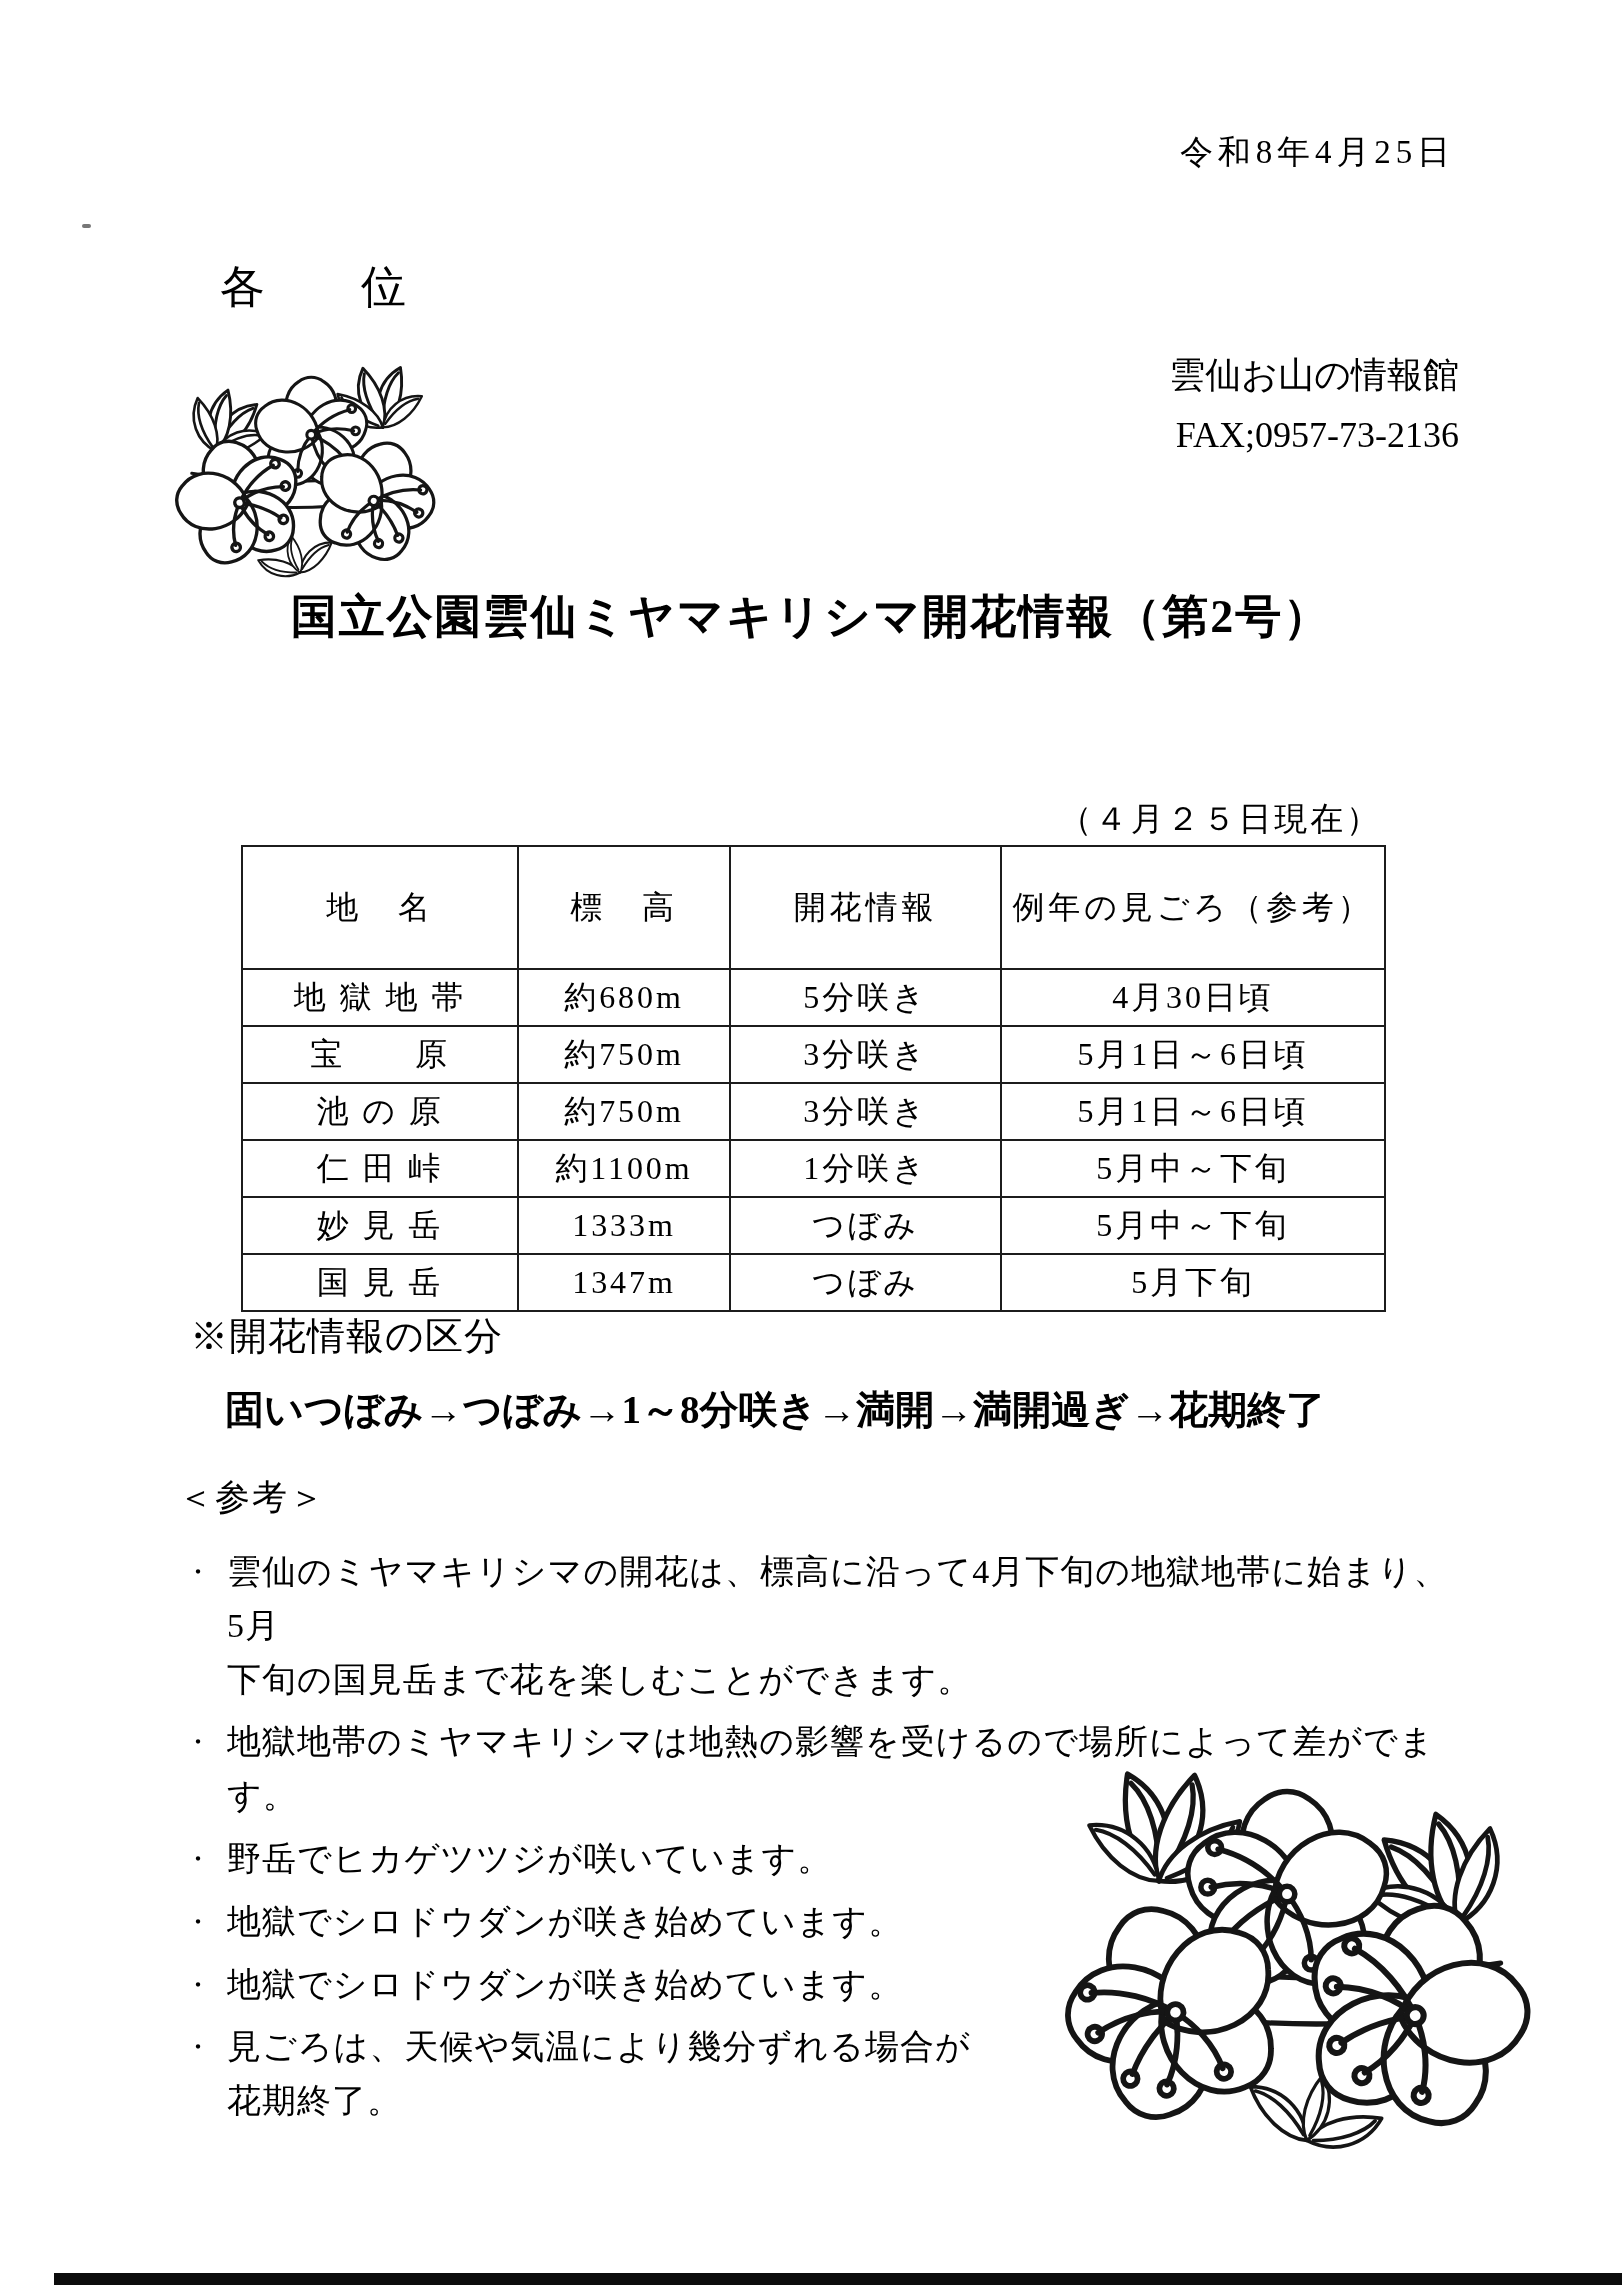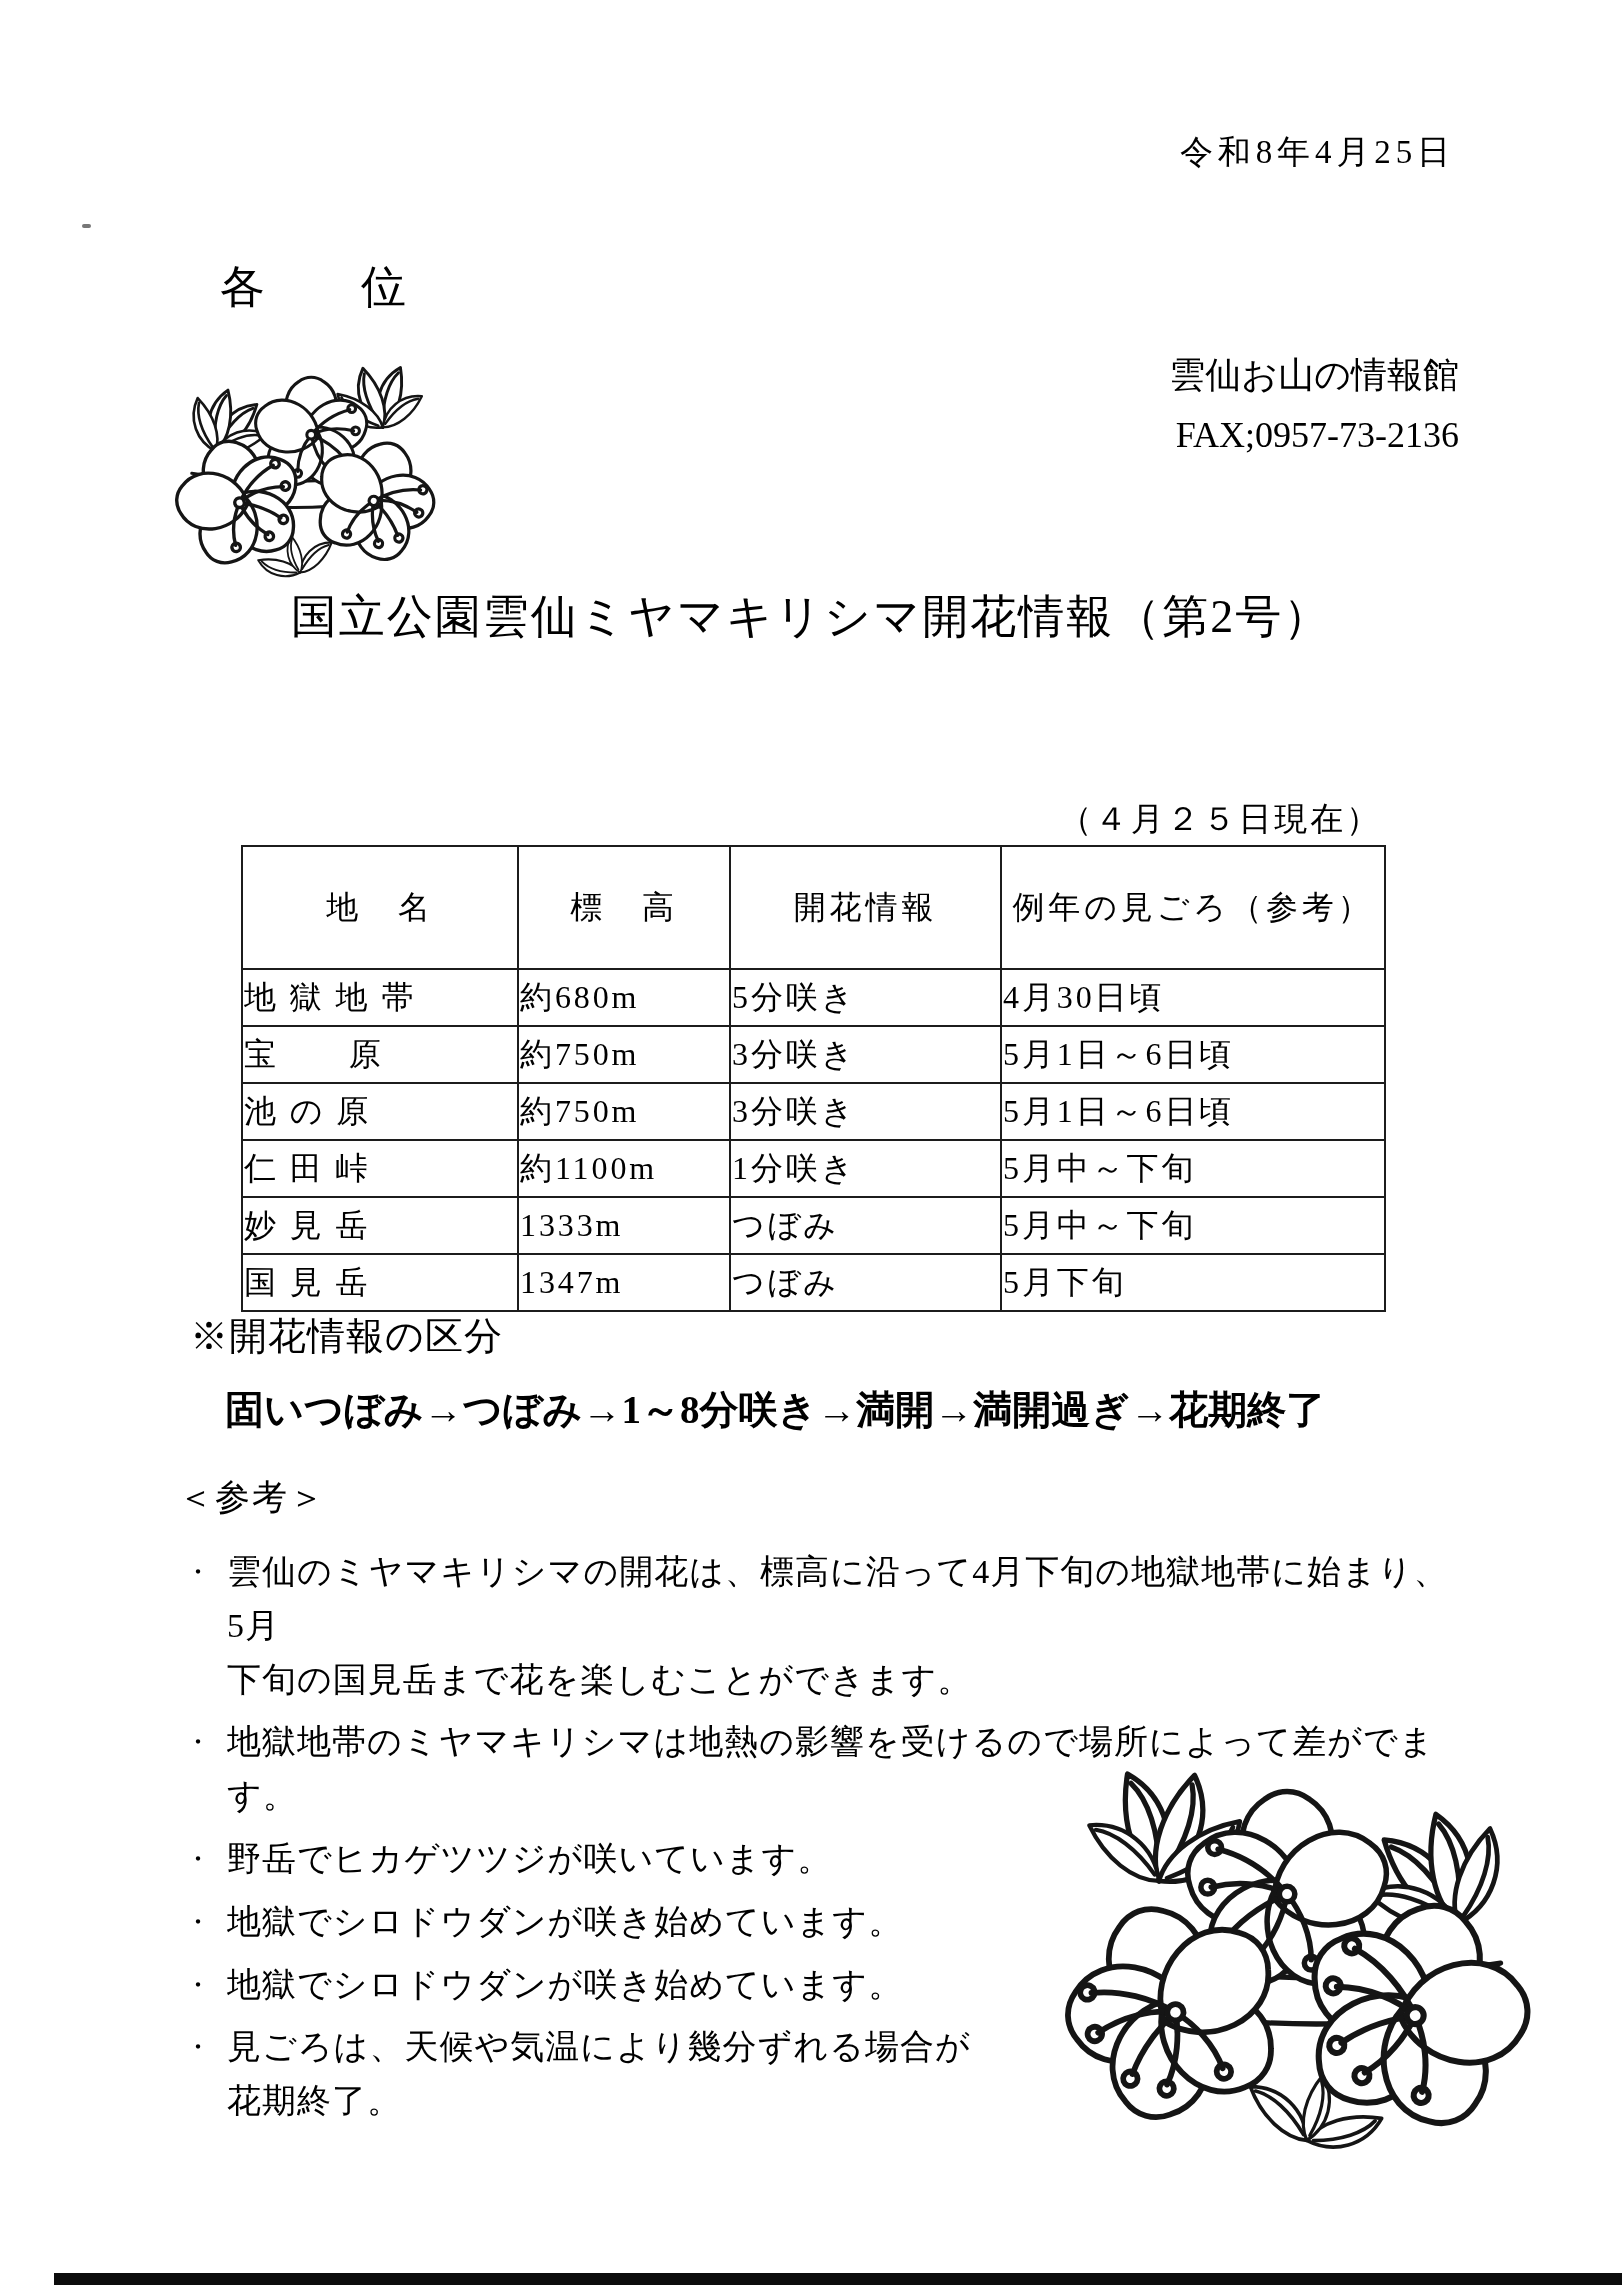--- a/index.html
+++ b/index.html
@@ -9,33 +9,33 @@
     background:#ffffff;
     overflow:hidden;
     font-family:"Liberation Serif","DejaVu Serif",serif;
     color:#000000;
   }
   .abs{position:absolute;}
   .date{top:130px;right:167px;font-size:33px;letter-spacing:4.9px;}
   .salutation{top:257px;left:220px;font-size:45px;letter-spacing:2px;}
   .artifact{top:224px;left:82px;width:8.8px;height:3.9px;background:#777;border-radius:2px;}
   .sender{top:345px;right:163px;text-align:right;font-size:36px;line-height:60px;}
-  .doc-title{top:586px;left:0;right:0;text-align:center;font-size:46px;font-weight:normal;letter-spacing:2px;}
+  .doc-title{top:586px;left:0;right:0;text-align:center;font-size:46px;font-weight:bold;letter-spacing:2px;}
   .asof{top:797px;right:240px;font-size:33px;letter-spacing:2.9px;}
 
   table.bloom{
     position:absolute;top:845px;left:241px;
     border-collapse:collapse;table-layout:fixed;
     width:1143px;
     font-size:32px;
   }
   table.bloom,table.bloom th,table.bloom td{border:2px solid #1c1c1c;}
   table.bloom{border:2.9px solid #1c1c1c;}
   table.bloom th{font-weight:normal;height:119px;letter-spacing:3.9px;margin-top:8px;}
-  table.bloom td{height:53px;text-align:left;letter-spacing:2.9px;}
+  table.bloom td{height:53px;text-align:center;letter-spacing:2.9px;}
   col.c1{width:276px;} col.c2{width:212px;} col.c3{width:271px;} col.c4{width:384px;}
 
   .classification{top:1311px;left:190px;}
   .classification .head{font-size:38px;font-weight:normal;letter-spacing:1px;}
   .classification .scale{margin-top:21px;margin-left:35px;font-size:39px;font-weight:bold;}
 
   .reference{top:1474px;left:178px;width:1274px;}
   .reference .head{font-size:35px;letter-spacing:2px;}
   .reference ul{list-style:none;margin:23.5px 0 0 0;padding:0;}
   .reference li{position:relative;padding-left:49px;margin-bottom:8.8px;font-size:34px;line-height:54px;letter-spacing:1px;}

